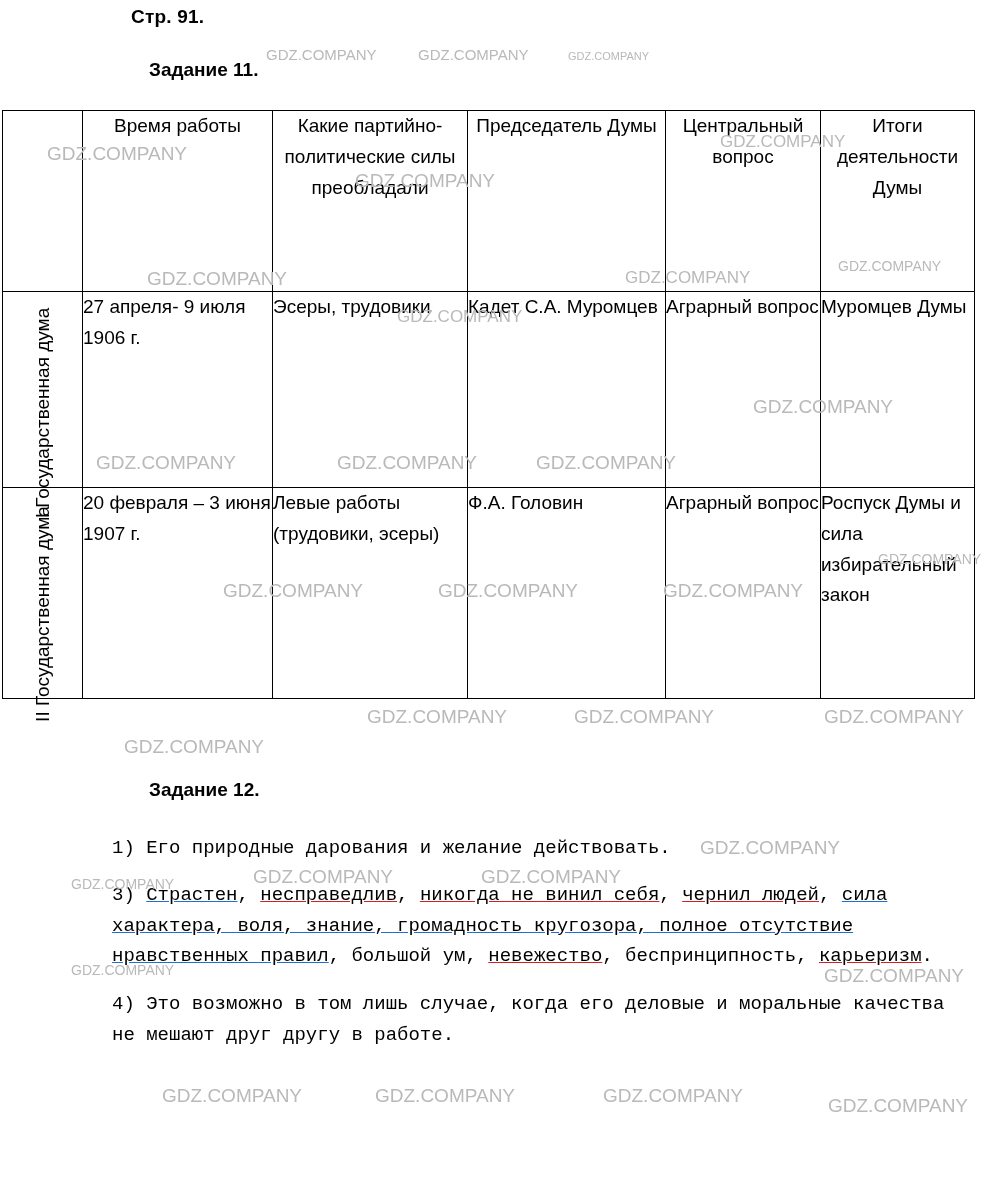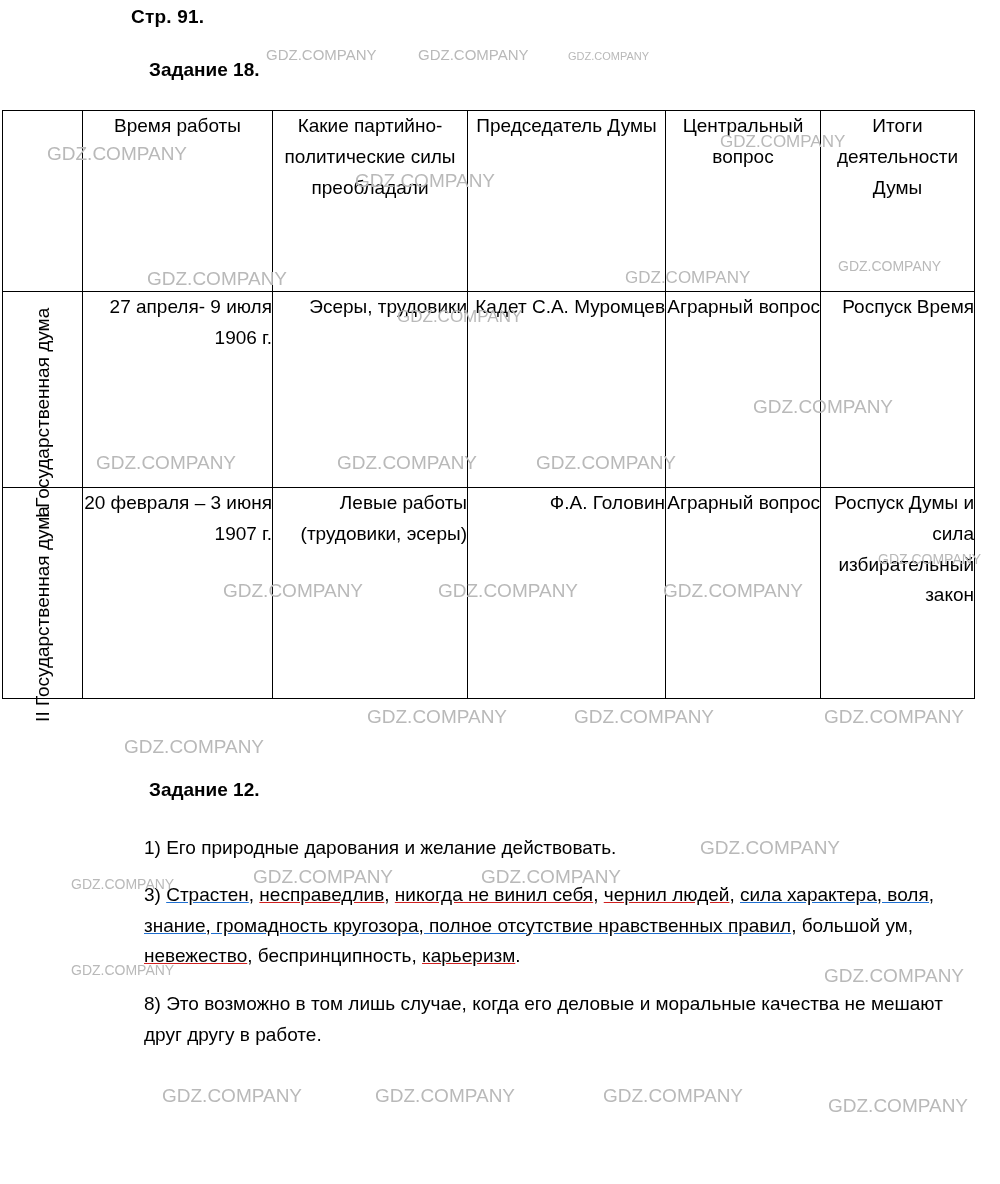--- a/index.html
+++ b/index.html
@@ -78,21 +78,21 @@
     font-size: 19px;
     font-weight: bold;
     line-height: 1.62;
     padding-top: 8px;
   }
   th.head.empty { padding: 0; }
 
   td.cell {
     font-size: 19px;
     line-height: 1.62;
-    text-align: right;
+    text-align: left;
     padding-top: 8px;
   }
   tr.row1 td { height: 195px; }
   tr.row2 td { height: 210px; }
 
   
   td.vlabel {
     position: relative;
     padding: 0;
   }
@@ -106,25 +106,26 @@
     font-size: 19px;
     line-height: 1.6;
     text-align: center;
   }
   td.vlabel.r1 .vtext { top: 62%; }
   td.vlabel.r2 .vtext { top: 60%; }
 
   
   .answers {
     position: absolute;
-    left: 144px;
+    left: 112px;
     top: 833px;
     width: 840px;
     font-size: 19px;
     line-height: 1.62;
+    font-family: Liberation Mono, monospace;
   }
   .answers p {
     margin: 0 0 6px 0;
   }
   .a3 { margin-top: 16px !important; }
   .a4 { margin-top: 17px !important; }
 
   .u-blue { text-decoration: underline; text-decoration-color: #1f6fd0; }
   .u-red  { text-decoration: underline; text-decoration-color: #d02020; }
 
@@ -137,21 +138,21 @@
     pointer-events: none;
     user-select: none;
   }
 </style>
 </head>
 <body>
 
 <div class="page">
 
   <div class="page-ref">Стр. 91.</div>
-  <div class="task-11">Задание 18.</div>
+  <div class="task-11">Задание 11.</div>
 
   <div class="table-wrap">
     <table class="duma">
       <colgroup>
         <col class="col-label">
           <col class="col-time">
           <col class="col-forces">
         <col class="col-chair">
           <col class="col-issue">
           <col class="col-result">
@@ -168,42 +169,42 @@
       </thead>
       <tbody>
         <tr class="row1">
           <td class="vlabel r1">
             <span class="vtext">I Государственная дума</span>
           </td>
           <td class="cell">27 апреля- 9 июля 1906 г.</td>
           <td class="cell">Эсеры, трудовики</td>
           <td class="cell">Кадет С.А. Муромцев</td>
           <td class="cell">Аграрный вопрос</td>
-          <td class="cell">Роспуск Время</td>
+          <td class="cell">Муромцев Думы</td>
         </tr>
         <tr class="row2">
           <td class="vlabel r2">
             <span class="vtext">II Государственная дума</span>
           </td>
           <td class="cell">20 февраля – 3 июня 1907 г.</td>
           <td class="cell">Левые работы (трудовики, эсеры)</td>
           <td class="cell">Ф.А. Головин</td>
           <td class="cell">Аграрный вопрос</td>
           <td class="cell">Роспуск Думы и сила избирательный закон</td>
         </tr>
       </tbody>
     </table>
   </div>
 
   <div class="task-12">Задание 12.</div>
 
   <div class="answers">
     <p>1) Его природные дарования и желание действовать.</p>
     <p class="a3" id="answer-3">3) <span class="u-blue">Страстен</span>, <span class="u-red">несправедлив</span>, <span class="u-red">никогда не винил себя</span>, <span class="u-red">чернил людей</span>, <span class="u-blue">сила характера, воля, знание, громадность кругозора, полное отсутствие нравственных правил</span>, большой ум, <span class="u-red">невежество</span>, беспринципность, <span class="u-red">карьеризм</span>.</p>
-    <p class="a4">8) Это возможно в том лишь случае, когда его деловые и моральные качества не мешают друг другу в работе.</p>
+    <p class="a4">4) Это возможно в том лишь случае, когда его деловые и моральные качества не мешают друг другу в работе.</p>
   </div>
 
   <div id="watermark-layer">
       <div class="wm" style="left: 266px; top: 46px; font-size: 15px; color: rgb(185, 185, 185);">GDZ.COMPANY</div>
       <div class="wm" style="left: 418px; top: 46px; font-size: 15px; color: rgb(185, 185, 185);">GDZ.COMPANY</div>
       <div class="wm" style="left: 568px; top: 50px; font-size: 11px; color: rgb(185, 185, 185);">GDZ.COMPANY</div>
       <div class="wm" style="left: 47px; top: 143px; font-size: 19px; color: rgb(185, 185, 185);">GDZ.COMPANY</div>
       <div class="wm" style="left: 720px; top: 132px; font-size: 17px; color: rgb(185, 185, 185);">GDZ.COMPANY</div>
       <div class="wm" style="left: 355px; top: 170px; font-size: 19px; color: rgb(185, 185, 185);">GDZ.COMPANY</div>
       <div class="wm" style="left: 147px; top: 268px; font-size: 19px; color: rgb(185, 185, 185);">GDZ.COMPANY</div>

